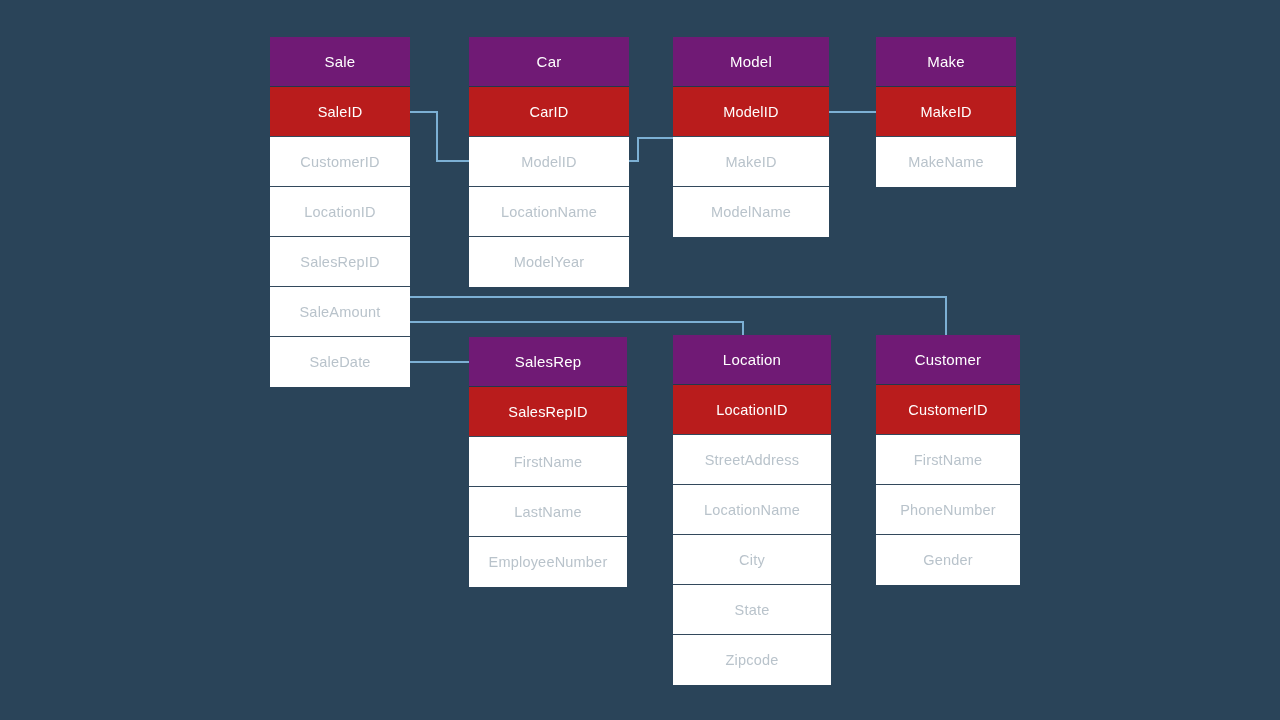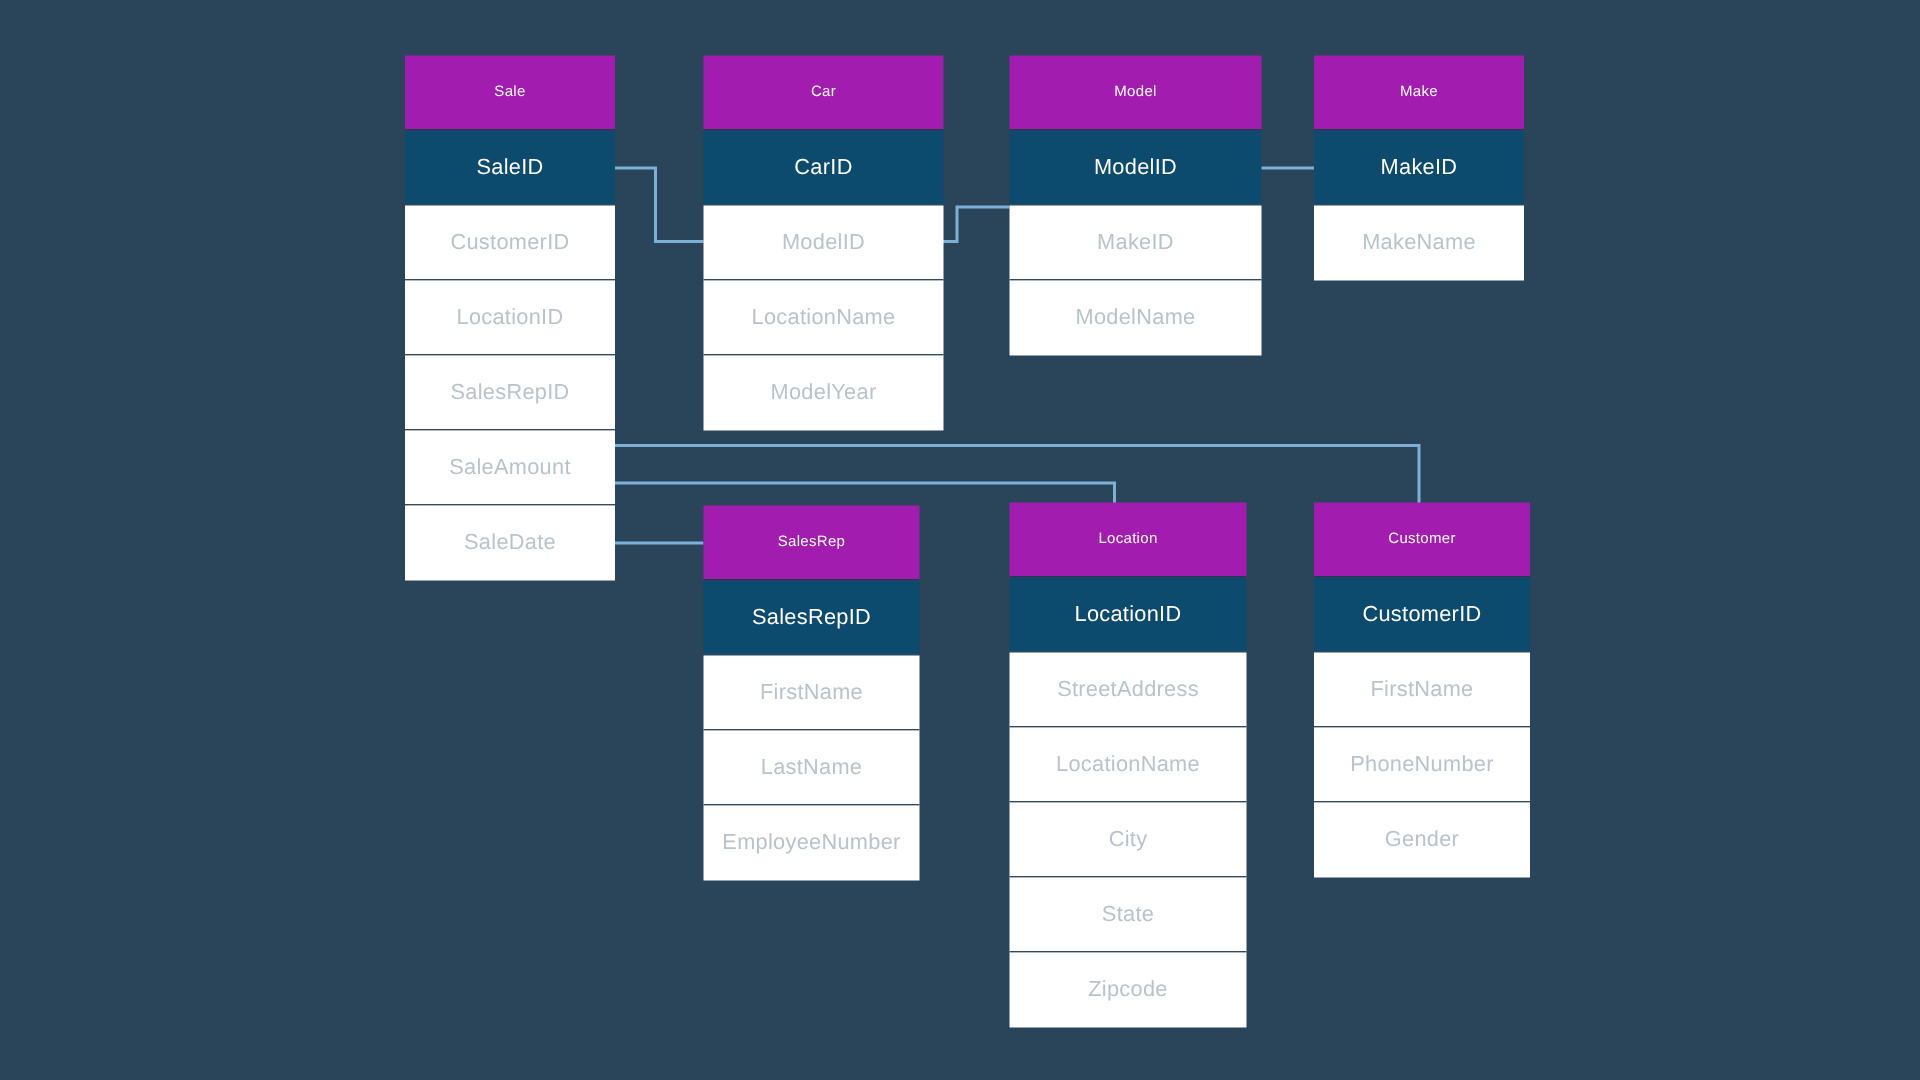--- a/index.html
+++ b/index.html
@@ -35,23 +35,23 @@
   }
 
   .entity {
     position: absolute;
     z-index: 2;
     box-sizing: border-box;
   }
 
   .entity-header {
     height: 50px;
-    background: #a21caf;
+    background: #701a75;
     color: #ffffff;
-    font-size: 10px;
+    font-size: 15px;
     display: flex;
     align-items: center;
     justify-content: center;
     letter-spacing: 0.2px;
     box-sizing: border-box;
     border-bottom: 1px solid #23394a;
   }
 
   .entity-row {
     height: 50px;
@@ -64,21 +64,21 @@
     box-sizing: border-box;
     border-bottom: 1px solid #33495c;
     letter-spacing: 0.2px;
   }
 
   .entity-row:last-child {
     border-bottom: none;
   }
 
   .entity-row.pk {
-    background: #0c4a6e;
+    background: #b91c1c;
     color: #ffffff;
     border-bottom: 1px solid #33495c;
   }
 </style>
 </head>
 <body>
 
 <div id="canvas">
 
   <svg id="connectors" viewBox="0 0 1280 720" xmlns="http://www.w3.org/2000/svg">
@@ -100,32 +100,32 @@
         <div class="entity-row">SaleAmount</div>
         <div class="entity-row">SaleDate</div>
       </div>
       <div class="entity" style="left: 469px; top: 37px; width: 160px;">
         <div class="entity-header">Car</div>
         <div class="entity-row pk">CarID</div>
         <div class="entity-row">ModelID</div>
         <div class="entity-row">LocationName</div>
         <div class="entity-row">ModelYear</div>
       </div>
-      <div class="entity" style="left: 673px; top: 37px; width: 168px;">
+      <div class="entity" style="left: 673px; top: 37px; width: 156px;">
         <div class="entity-header">Model</div>
         <div class="entity-row pk">ModelID</div>
         <div class="entity-row">MakeID</div>
         <div class="entity-row">ModelName</div>
       </div>
       <div class="entity" style="left: 876px; top: 37px; width: 140px;">
         <div class="entity-header">Make</div>
         <div class="entity-row pk">MakeID</div>
         <div class="entity-row">MakeName</div>
       </div>
-      <div class="entity" style="left: 469px; top: 337px; width: 144px;">
+      <div class="entity" style="left: 469px; top: 337px; width: 158px;">
         <div class="entity-header">SalesRep</div>
         <div class="entity-row pk">SalesRepID</div>
         <div class="entity-row">FirstName</div>
         <div class="entity-row">LastName</div>
         <div class="entity-row">EmployeeNumber</div>
       </div>
       <div class="entity" style="left: 673px; top: 335px; width: 158px;">
         <div class="entity-header">Location</div>
         <div class="entity-row pk">LocationID</div>
         <div class="entity-row">StreetAddress</div>

